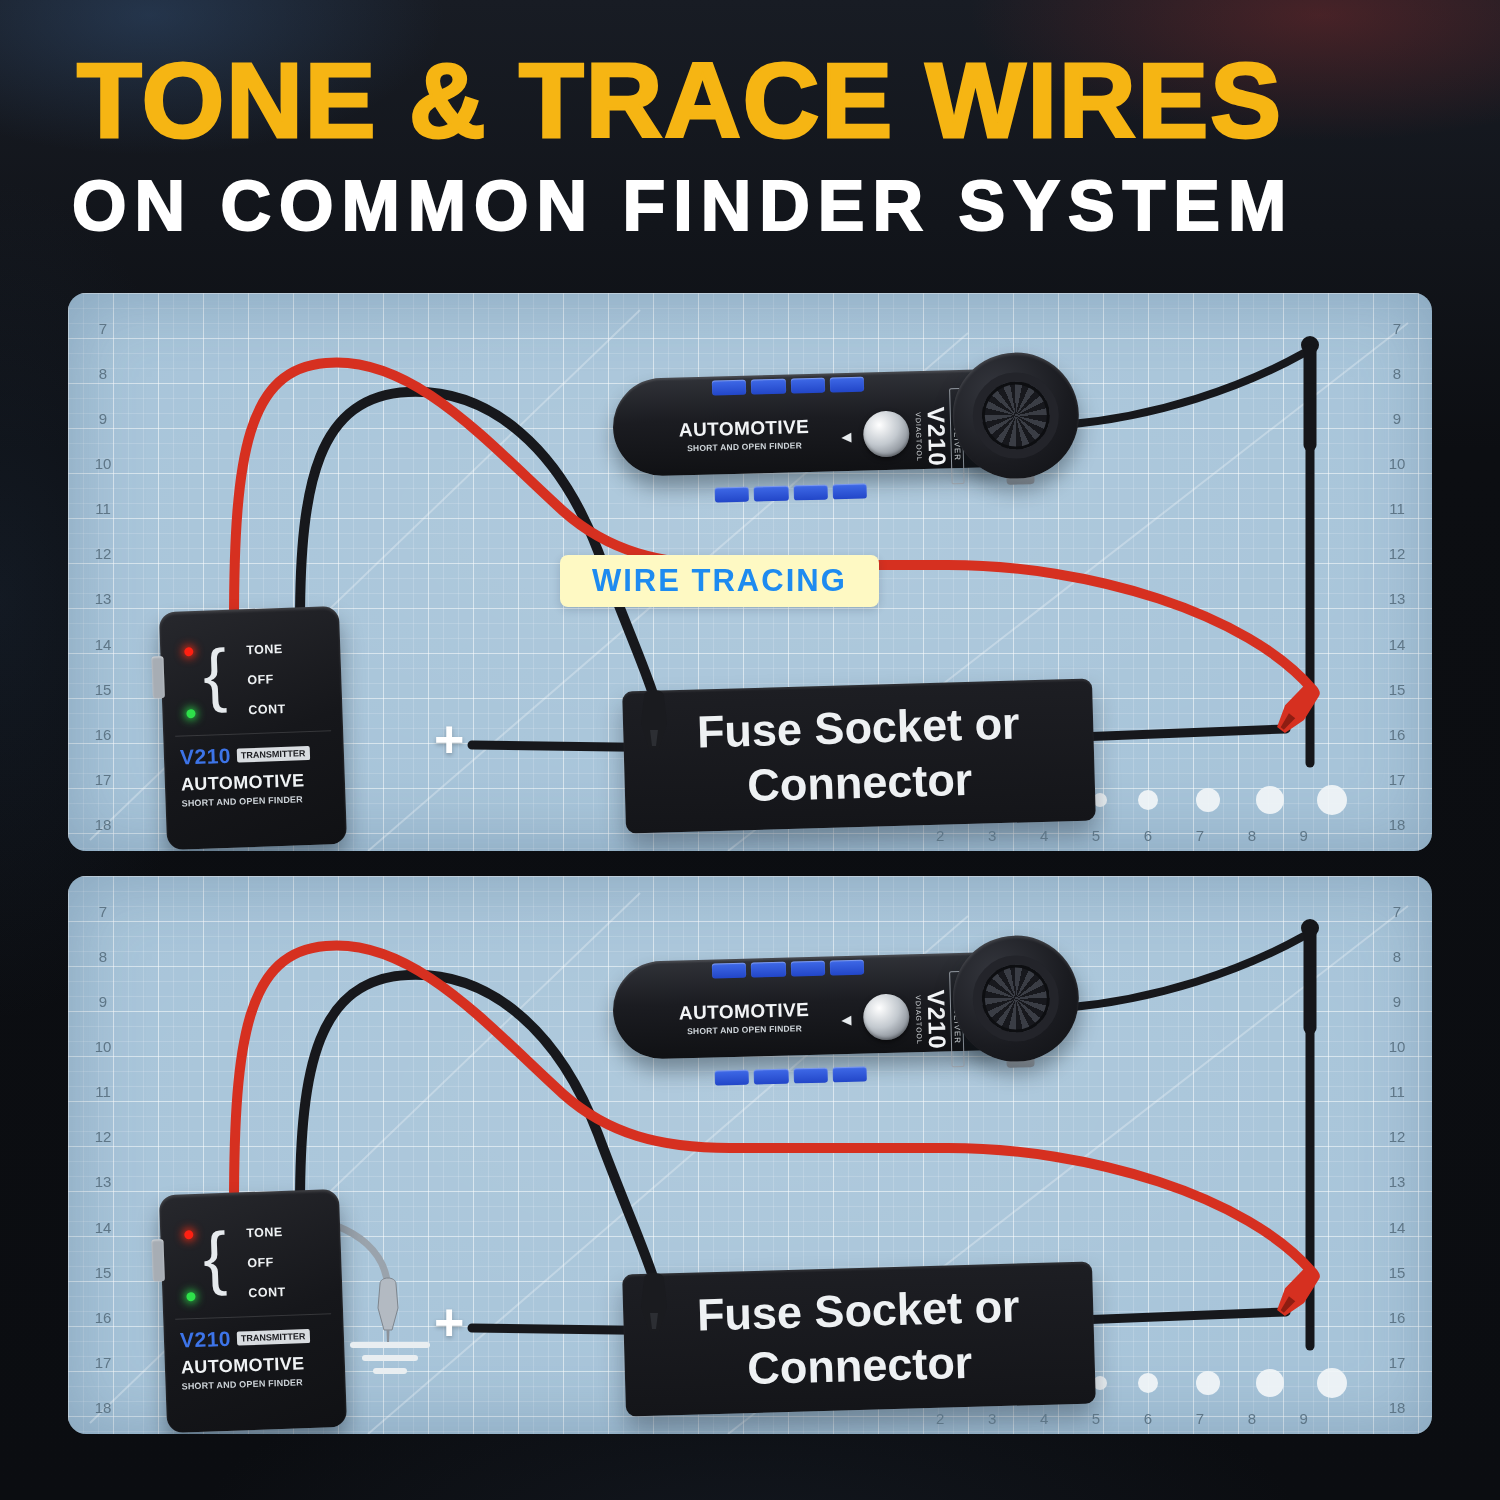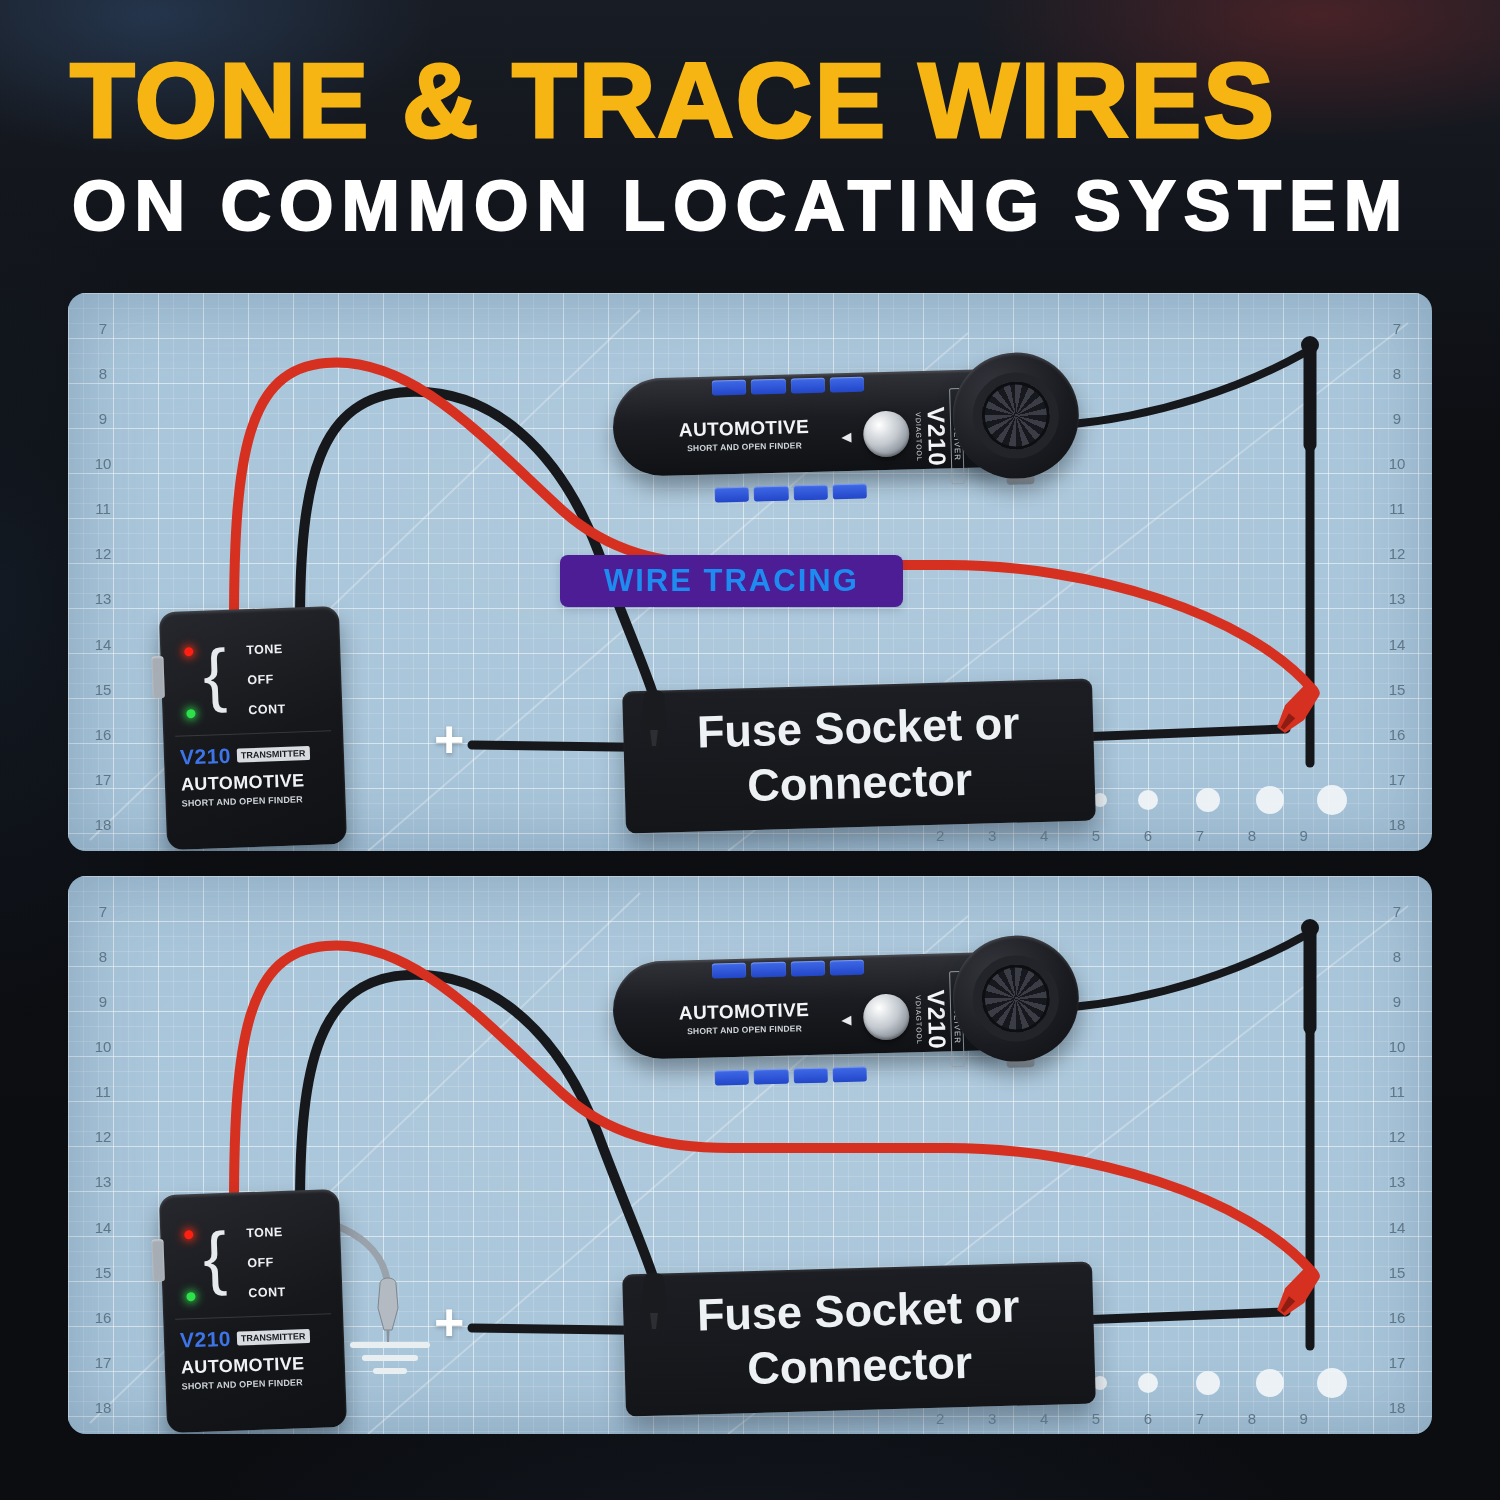--- a/index.html
+++ b/index.html
@@ -12,21 +12,21 @@
   .bg {
     position:absolute; inset:0;
     background:
       radial-gradient(420px 200px at 10% 1%, rgba(60,100,150,.35), transparent 70%),
       radial-gradient(500px 180px at 88% 1%, rgba(150,45,45,.38), transparent 70%),
       radial-gradient(300px 600px at 0% 40%, rgba(40,60,85,.25), transparent 70%),
       radial-gradient(800px 300px at 50% 103%, rgba(35,45,60,.30), transparent 70%),
       linear-gradient(180deg, #181c24 0%, #0c0e12 30%, #0b0d11 100%);
   }
   .title1 {
-    position:absolute; left:70px; top:40px; white-space:nowrap;
+    position:absolute; left:77px; top:40px; white-space:nowrap;
     font-size:106px; font-weight:bold; letter-spacing:2px;
     color:#f6b513; -webkit-text-stroke:3px #f6b513;
   }
   .title2 {
     position:absolute; left:72px; top:166px; white-space:nowrap;
     font-size:70px; font-weight:bold; letter-spacing:8px;
     color:#ffffff; -webkit-text-stroke:2px #ffffff;
   }
 
   .panel { position:absolute; left:68px; width:1364px; height:558px; border-radius:18px; overflow:hidden; }
@@ -45,22 +45,22 @@
   }
   svg.layer { position:absolute; inset:0; width:100%; height:100%; }
 
   .ruler-v { position:absolute; top:27px; height:513px; width:22px; display:flex; flex-direction:column;
              justify-content:space-between; text-align:center; color:#5e7687; font-size:15px; }
   .ruler-left { left:24px; } .ruler-right { right:24px; }
   .ruler-b { position:absolute; top:534px; left:868px; width:372px; display:flex; justify-content:space-between;
              color:#5e7687; font-size:15px; }
 
   .badge {
-    position:absolute; top:262px; height:52px; background:#4c1d95; border-radius:8px;
-    display:flex; align-items:center; padding:0 44px; white-space:nowrap;
+    position:absolute; top:262px; height:52px; background:#fef9c3; border-radius:8px;
+    display:flex; align-items:center; padding:0 32px; white-space:nowrap;
     font-size:31px; font-weight:bold; letter-spacing:2px; color:#1e8bf0;
     box-shadow:0 3px 8px rgba(20,40,60,.18);
   }
   .p1 .badge { left:492px; }
   .p2 .badge { left:437px; }
 
   .fusebox {
     position:absolute; left:556px; top:392px; width:470px; height:142px;
     background:linear-gradient(180deg,#1d1e23,#141519); border-radius:10px;
     transform:rotate(-1.6deg);
@@ -125,21 +125,21 @@
   .rx-speaker { position:absolute; left:20px; top:20px; width:86px; height:86px; border-radius:50%;
     background:repeating-conic-gradient(#3a3d45 0deg 13deg, #17181d 13deg 26deg);
     border:9px solid #23242a; box-shadow: inset 0 0 0 3px #0d0e11; }
 </style>
 </head>
 <body>
 
 <div class="bg"></div>
 
 <h1 class="title1">TONE &amp; TRACE WIRES</h1>
-<h2 class="title2">ON COMMON LOCATING SYSTEM</h2>
+<h2 class="title2">ON COMMON FINDER SYSTEM</h2>
 
 <section class="panel p1">
   <div class="mat"></div>
 
   <svg class="layer" viewBox="0 0 1364 558">
     <g stroke="rgba(255,255,255,0.28)" stroke-width="2">
       <line x1="22" y1="547" x2="572" y2="17"></line>
       <line x1="300" y1="558" x2="900" y2="40"></line>
       <line x1="660" y1="558" x2="1340" y2="30"></line>
     </g>

